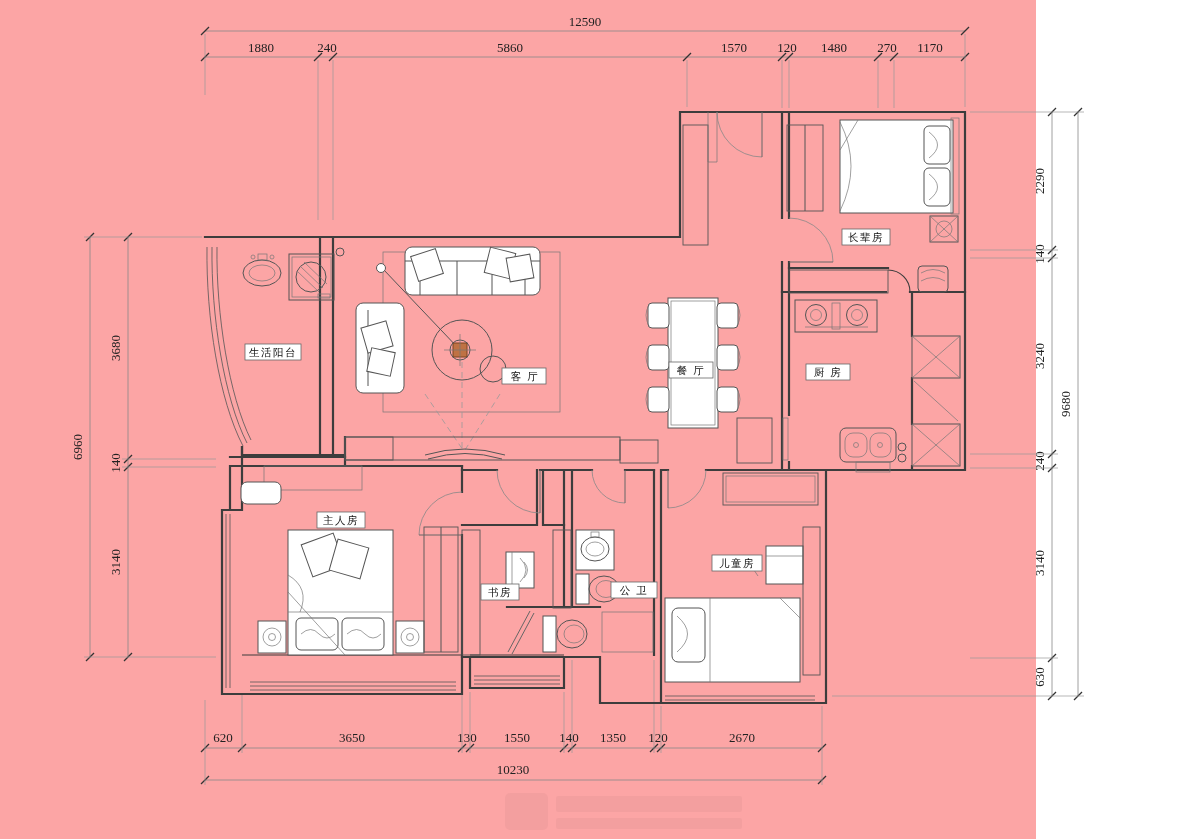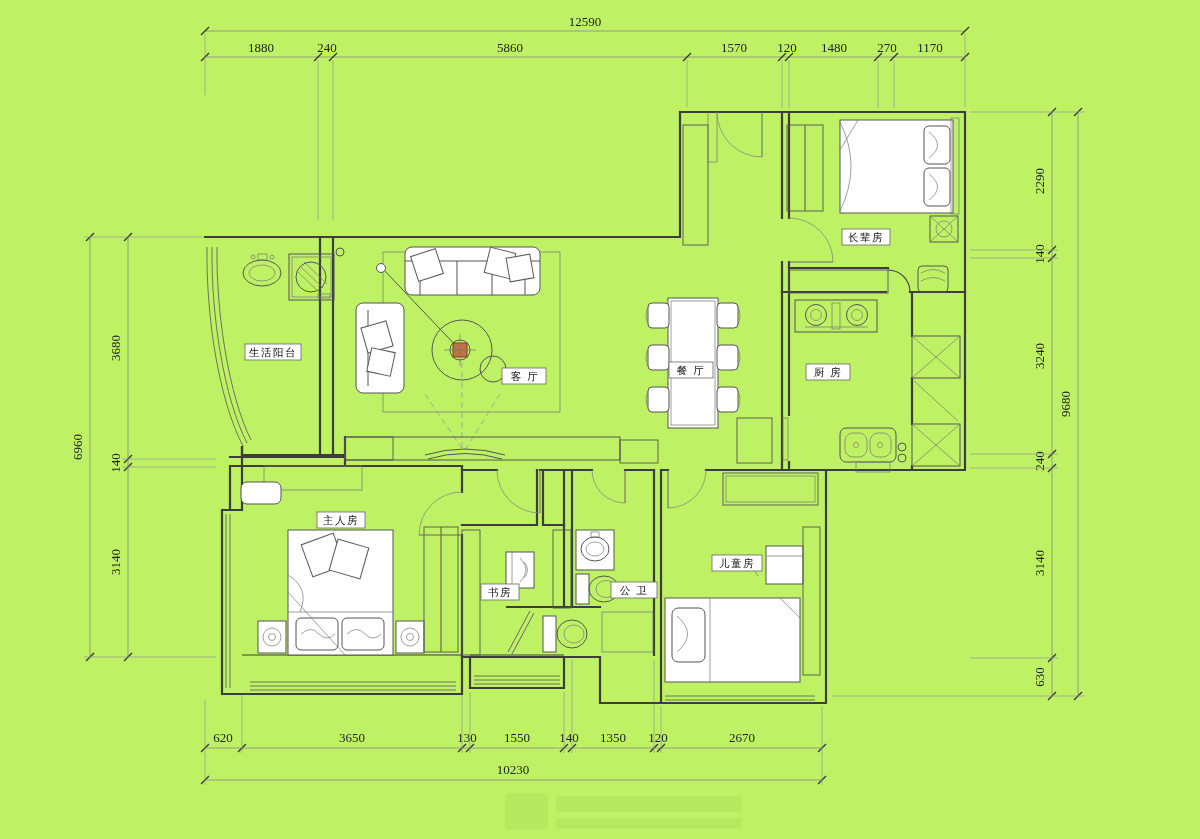--- a/index.html
+++ b/index.html
@@ -1,16 +1,16 @@
 <!DOCTYPE html>
 <html><head>
 <meta charset="utf-8">
 <style>
   html,body{margin:0;padding:0;background:#fff;}
-  #stage{width:1200px;height:839px;position:relative;background:#bef264;font-family:"Liberation Sans",sans-serif;}
+  #stage{width:1036px;height:839px;position:relative;background:#fca5a5;font-family:"Liberation Sans",sans-serif;}
   svg{display:block}
   .wall{stroke:#3d3d3d;stroke-width:2.2;fill:none;stroke-linecap:square}
   .wallthin{stroke:#3d3d3d;stroke-width:1.2;fill:none}
   .furn{stroke:#555;stroke-width:1;fill:#fff}
   .fno{stroke:#555;stroke-width:1;fill:none}
   .thin{stroke:#777;stroke-width:.7;fill:none}
   .win{stroke:#555;stroke-width:.8;fill:none}
   .dimline{stroke:#888;stroke-width:.8;fill:none}
   .ext{stroke:#9a9a9a;stroke-width:.7}
   .tk{stroke:#333;stroke-width:1.2}

